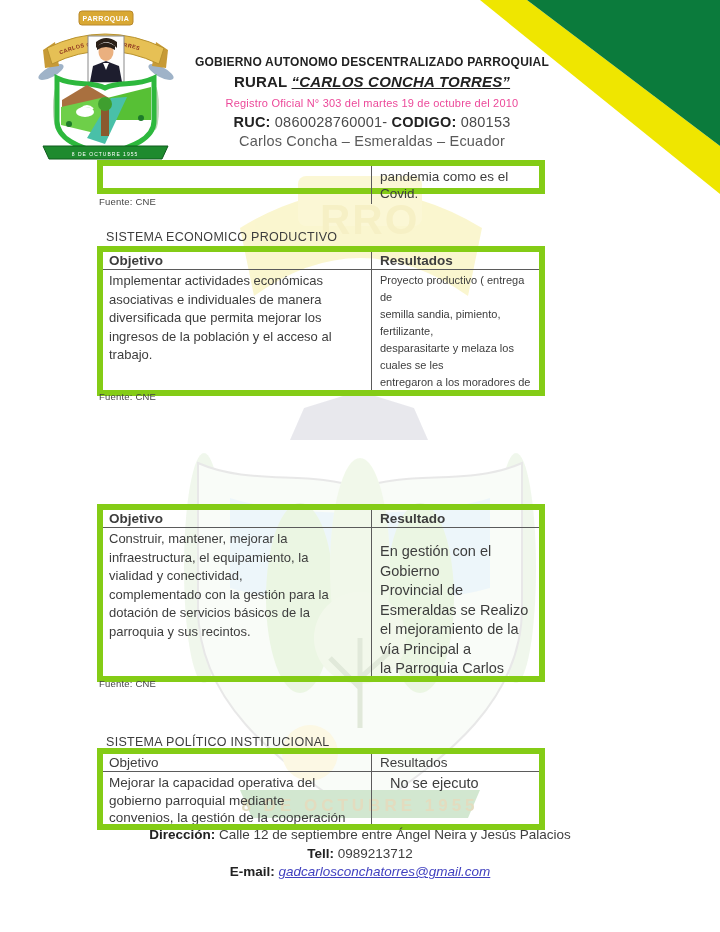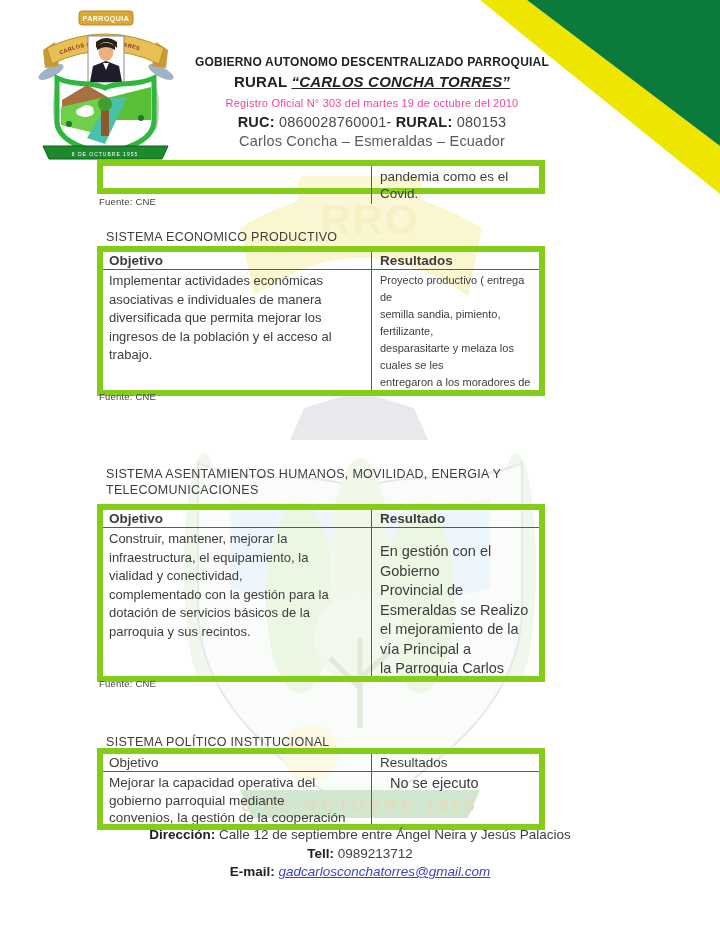--- a/index.html
+++ b/index.html
@@ -118,21 +118,21 @@
     <g>
       <polygon points="10,138 135,138 129,151 16,151" fill="#1e8a2e" stroke="#0f5a1d"></polygon>
       <text x="72" y="147.5" text-anchor="middle" font-size="5" fill="#ffffff" letter-spacing="1">8 DE OCTUBRE 1955</text>
     </g>
   </svg>
 
   <div class="header-text">
     <div class="ht-l1">GOBIERNO AUTONOMO DESCENTRALIZADO PARROQUIAL</div>
     <div class="ht-l2"><span>RURAL </span><span class="quoted">“CARLOS CONCHA TORRES”</span></div>
     <div class="ht-l3">Registro Oficial N° 303 del martes 19 de octubre del 2010</div>
-    <div class="ht-l4"><b>RUC:</b><span> 0860028760001- </span><b>RURAL:</b><span> 080153</span></div>
+    <div class="ht-l4"><b>RUC:</b><span> 0860028760001- </span><b>CODIGO:</b><span> 080153</span></div>
     <div class="ht-l5">Carlos Concha – Esmeraldas – Ecuador</div>
   </div>
 
   <svg class="watermark" width="380" height="665" viewBox="0 0 380 665">
     <g opacity="0.55">
       <path d="M70,60 Q190,-14 312,60 L298,128 Q190,52 84,128 Z" fill="#f7efa8"></path>
       <rect x="128" y="8" width="124" height="50" rx="8" fill="#f9f2b4"></rect>
       <text x="150" y="66" font-size="42" font-weight="bold" fill="#f0e497" letter-spacing="2">RRO</text>
       <polygon points="120,272 258,272 244,240 202,227 176,227 134,240" fill="#d7d7e0"></polygon>
       <ellipse cx="34" cy="400" rx="20" ry="115" fill="#e4f2dd"></ellipse>
@@ -184,22 +184,20 @@
 desparasitarte y melaza los cuales se les
 entregaron a los moradores de varios
 recintos de la Parroquia Carlos Concha
 se logro crear parcelas para dichos
 moradores de dicha Parroquia.</div>
           </div>
       </div>
     </div>
     <div class="fuente" style="top:391px">Fuente: CNE</div>
 
-    <div class="sec-heading" style="top:466px">SISTEMA ASENTAMIENTOS HUMANOS, MOVILIDAD, ENERGIA Y
-TELECOMUNICACIONES</div>
     <div class="tbl t3">
       <div class="row hdr">
         <div class="cell-l">Objetivo</div>
         <div class="cell-r">Resultado</div>
       </div>
       <div class="row t3-body">
         <div class="cell-l">
             <div class="celltext">Construir, mantener, mejorar la
 infraestructura, el equipamiento, la
 vialidad y conectividad,

